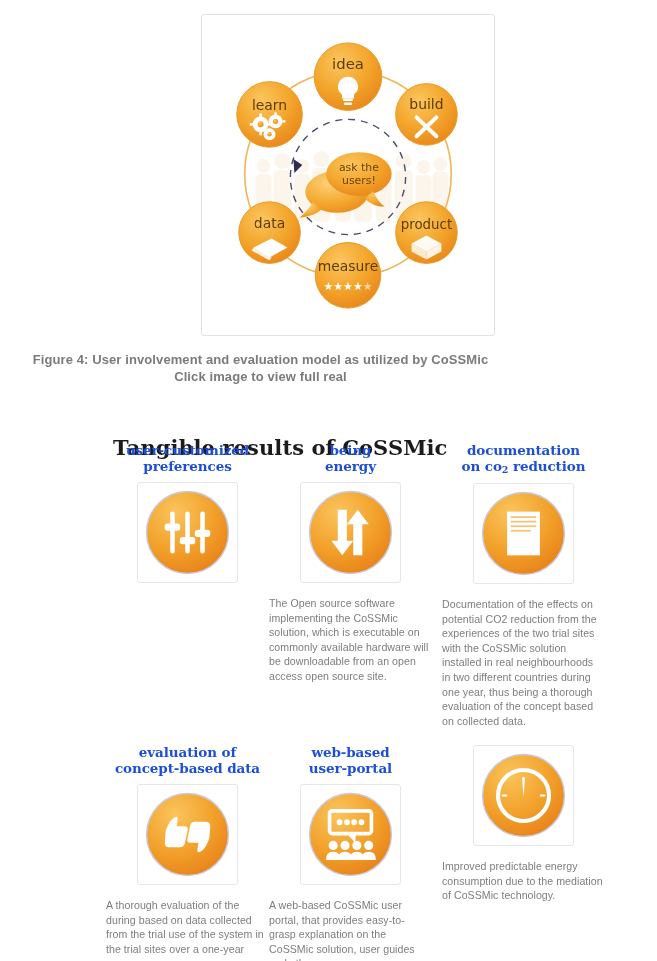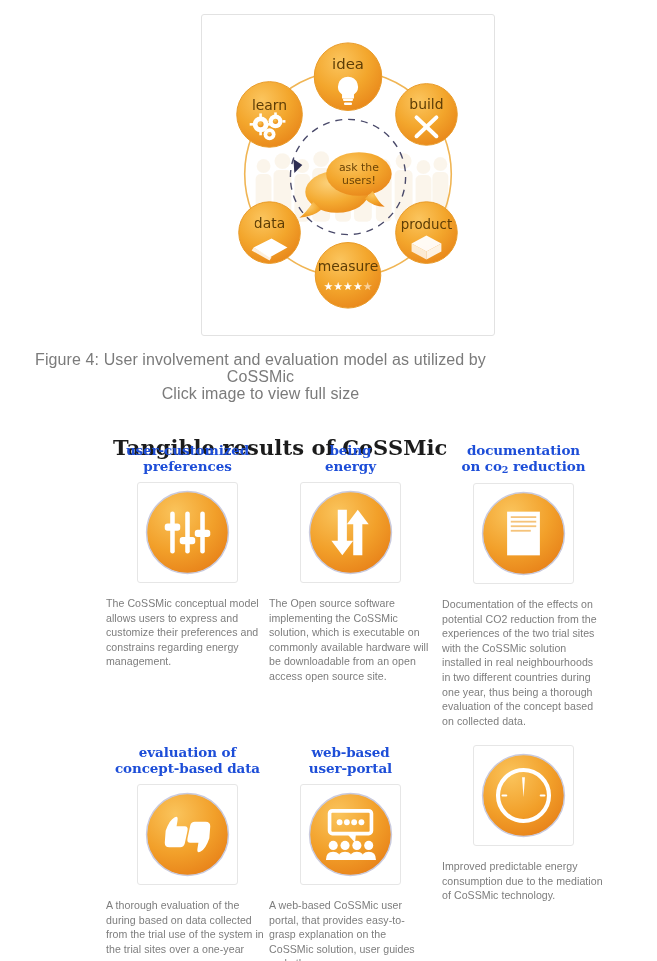--- a/index.html
+++ b/index.html
@@ -25,24 +25,25 @@
     background: #ffffff;
   }
   .figure-inner { position:absolute; inset:0; }
   .cycle-svg { display:block; width:100%; height:100%; }
 
   .figure-caption {
     position: absolute;
     left: 0; top: 351px;
     width: 521px;
     text-align: center;
-    font-size: 16px;
+    font-size: 13px;
     line-height: 17px;
     color: #7b7b7b;
     letter-spacing: .1px;
+    font-weight: bold;
   }
   .figure-caption .cap-line2 { display:block; }
 
   
   .section-title {
     position: absolute;
     left: 113px; top: 418px;
     font-family: "DejaVu Serif", "Liberation Serif", serif;
     font-weight: bold;
     font-size: 21px;
@@ -233,21 +234,21 @@
                 <line x1="81" y1="107" x2="84" y2="107"></line>
             </g>
           </g>
         </g>
       </svg>
     </div>
   </div>
 
   <div class="figure-caption">
     <span>Figure 4: User involvement and evaluation model as utilized by CoSSMic</span>
-    <span class="cap-line2">Click image to view full size</span>
+    <span class="cap-line2">Click image to view full real</span>
   </div>
 
   <h2 class="section-title">Tangible results of CoSSMic</h2>
 
   <div class="grid row1">
 
     <div class="card c0">
       <div class="card-title">
         <span>user-customized</span><br>
         <span>preferences</span>
@@ -265,21 +266,20 @@
           <g fill="#fff">
             <rect x="31" y="27" width="5" height="46" rx="2.5"></rect>
             <rect x="47.5" y="27" width="5" height="46" rx="2.5"></rect>
             <rect x="64" y="27" width="5" height="46" rx="2.5"></rect>
             <rect x="25" y="40" width="17" height="8" rx="3"></rect>
             <rect x="41.5" y="55" width="17" height="8" rx="3"></rect>
             <rect x="58" y="47" width="17" height="8" rx="3"></rect>
           </g>
         </svg>
       </div>
-      <p class="card-body">The CoSSMic conceptual model allows users to express and customize their preferences and constrains regarding energy management.</p>
     </div>
 
     <div class="card c1">
       <div class="card-title">
         <span>being</span><br>
         <span>energy</span>
       </div>
       <div class="icon-box">
         <svg class="icon-svg" viewBox="0 0 100 100">
           <defs>

